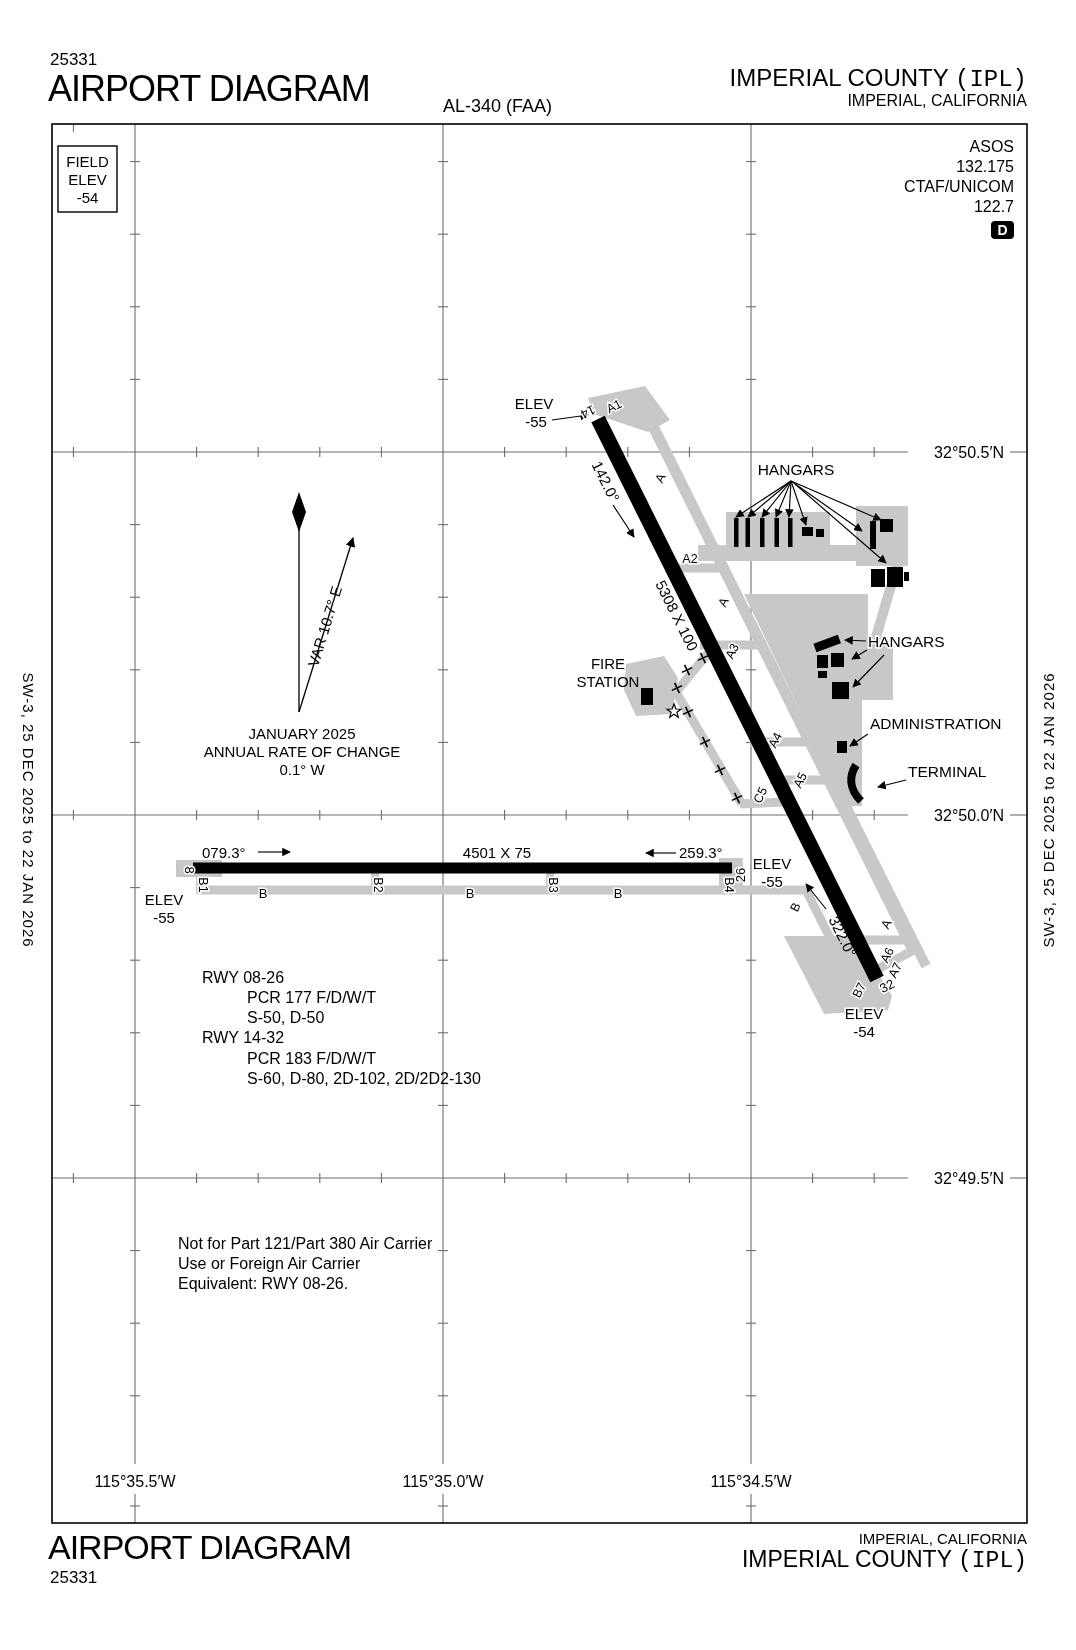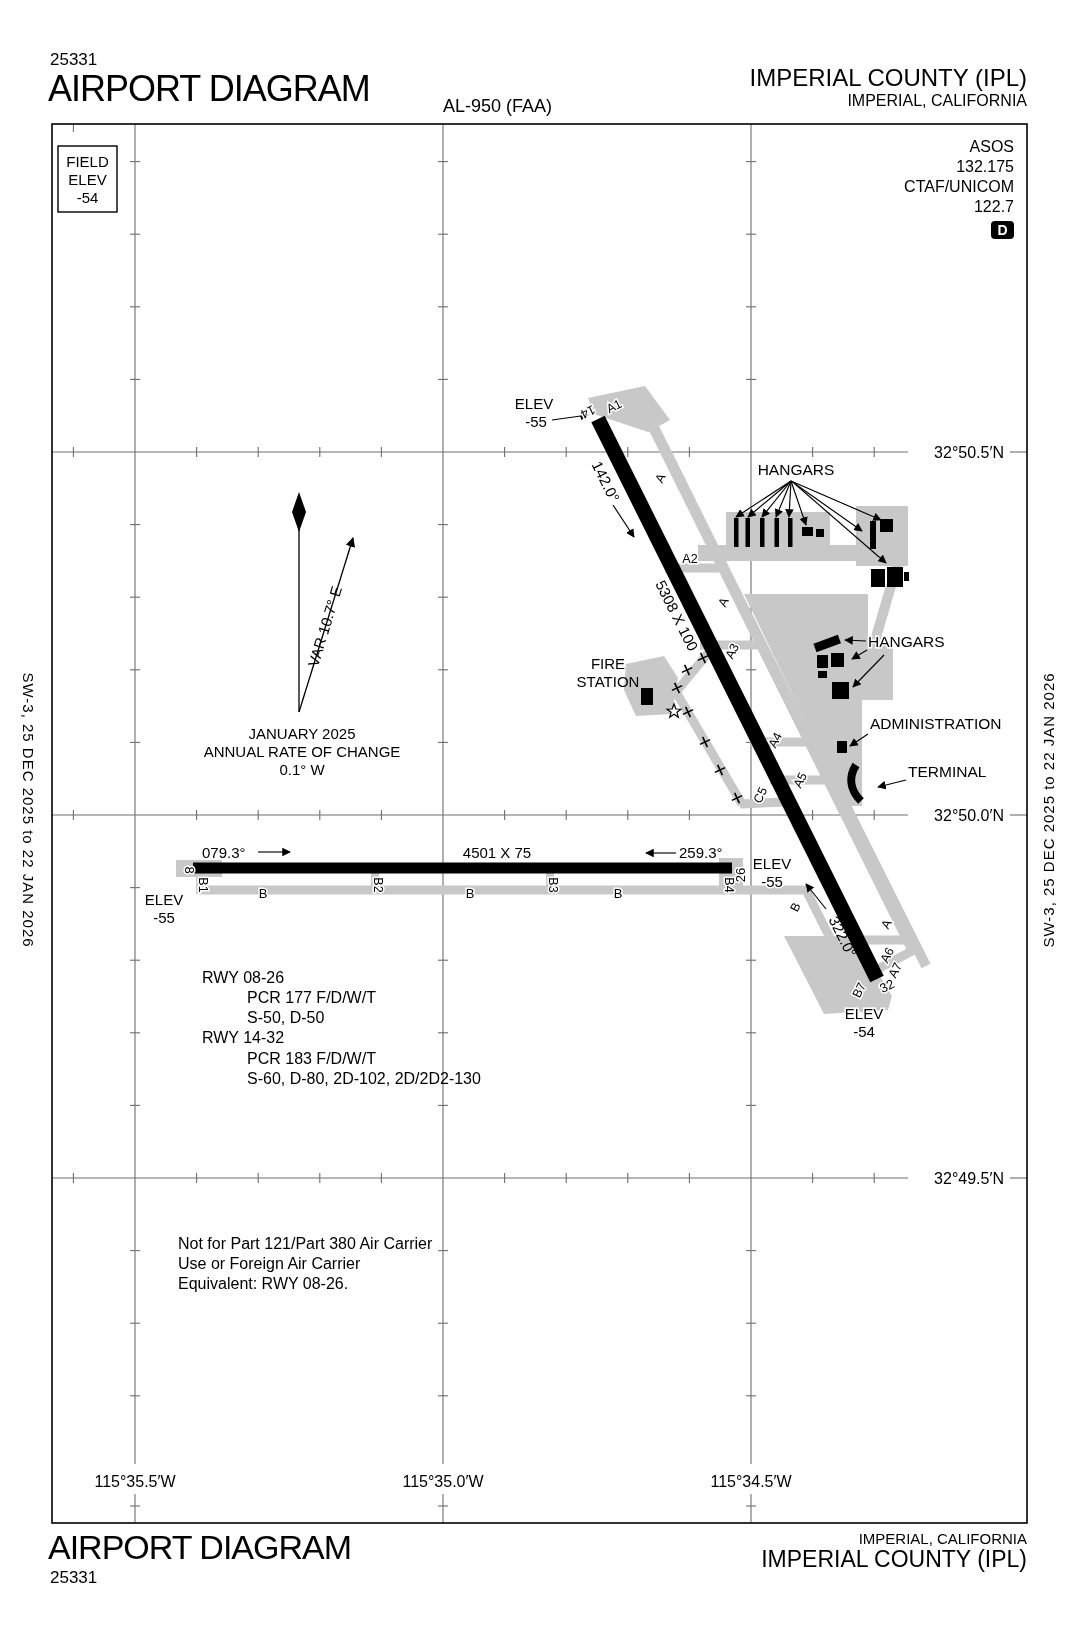--- a/index.html
+++ b/index.html
@@ -8,35 +8,35 @@
   .abs{position:absolute;white-space:nowrap}
   .hdr-num{left:50px;top:50px;font-size:17px}
   .hdr-title{left:48px;top:68px;font-size:36px;letter-spacing:-1px}
   .hdr-al{left:443px;top:96px;font-size:18px}
   .hdr-name{right:49px;top:64px;font-size:24px;text-align:right}
   .hdr-city{right:49px;top:92px;font-size:16px;text-align:right}
   .ftr-title{left:48px;top:1528px;font-size:34px;letter-spacing:-1px}
   .ftr-num{left:50px;top:1568px;font-size:17px}
   .ftr-city{right:49px;top:1530px;font-size:15px;text-align:right}
   .ftr-name{right:49px;top:1546px;font-size:23px;text-align:right}
-  .serif{font-family:Liberation Sans, sans-serif}
+  .serif{font-family:Liberation Mono, monospace}
   .side-l{left:28px;top:810px;transform:translate(-50%,-50%) rotate(90deg);font-size:15px;letter-spacing:1px}
   .side-r{left:1048px;top:810px;transform:translate(-50%,-50%) rotate(-90deg);font-size:15px;letter-spacing:1px}
   svg text{fill:#000;font-family:"Liberation Sans",sans-serif}
   .t12{font-size:12.5px}.t13{font-size:13px}.t14{font-size:14px}.t15{font-size:15px}
   .t155{font-size:15.5px}.t16{font-size:16px}
   .hl{paint-order:stroke;stroke:#fff;stroke-width:3px}
   .mid{text-anchor:middle}.end{text-anchor:end}
 </style>
 </head>
 <body>
 
 <div class="abs hdr-num">25331</div>
 <div class="abs hdr-title">AIRPORT DIAGRAM</div>
-<div class="abs hdr-al">AL-950 (FAA)</div>
+<div class="abs hdr-al">AL-340 (FAA)</div>
 <div class="abs hdr-name"><span>IMPERIAL COUNTY</span> <span class="serif">(IPL)</span></div>
 <div class="abs hdr-city">IMPERIAL, CALIFORNIA</div>
 
 <div class="abs side-l">SW-3,  25 DEC 2025  to  22 JAN 2026</div>
 <div class="abs side-r">SW-3,  25 DEC 2025  to  22 JAN 2026</div>
 
 <div class="abs ftr-title">AIRPORT DIAGRAM</div>
 <div class="abs ftr-num">25331</div>
 <div class="abs ftr-city">IMPERIAL, CALIFORNIA</div>
 <div class="abs ftr-name"><span>IMPERIAL COUNTY</span> <span class="serif">(IPL)</span></div>

